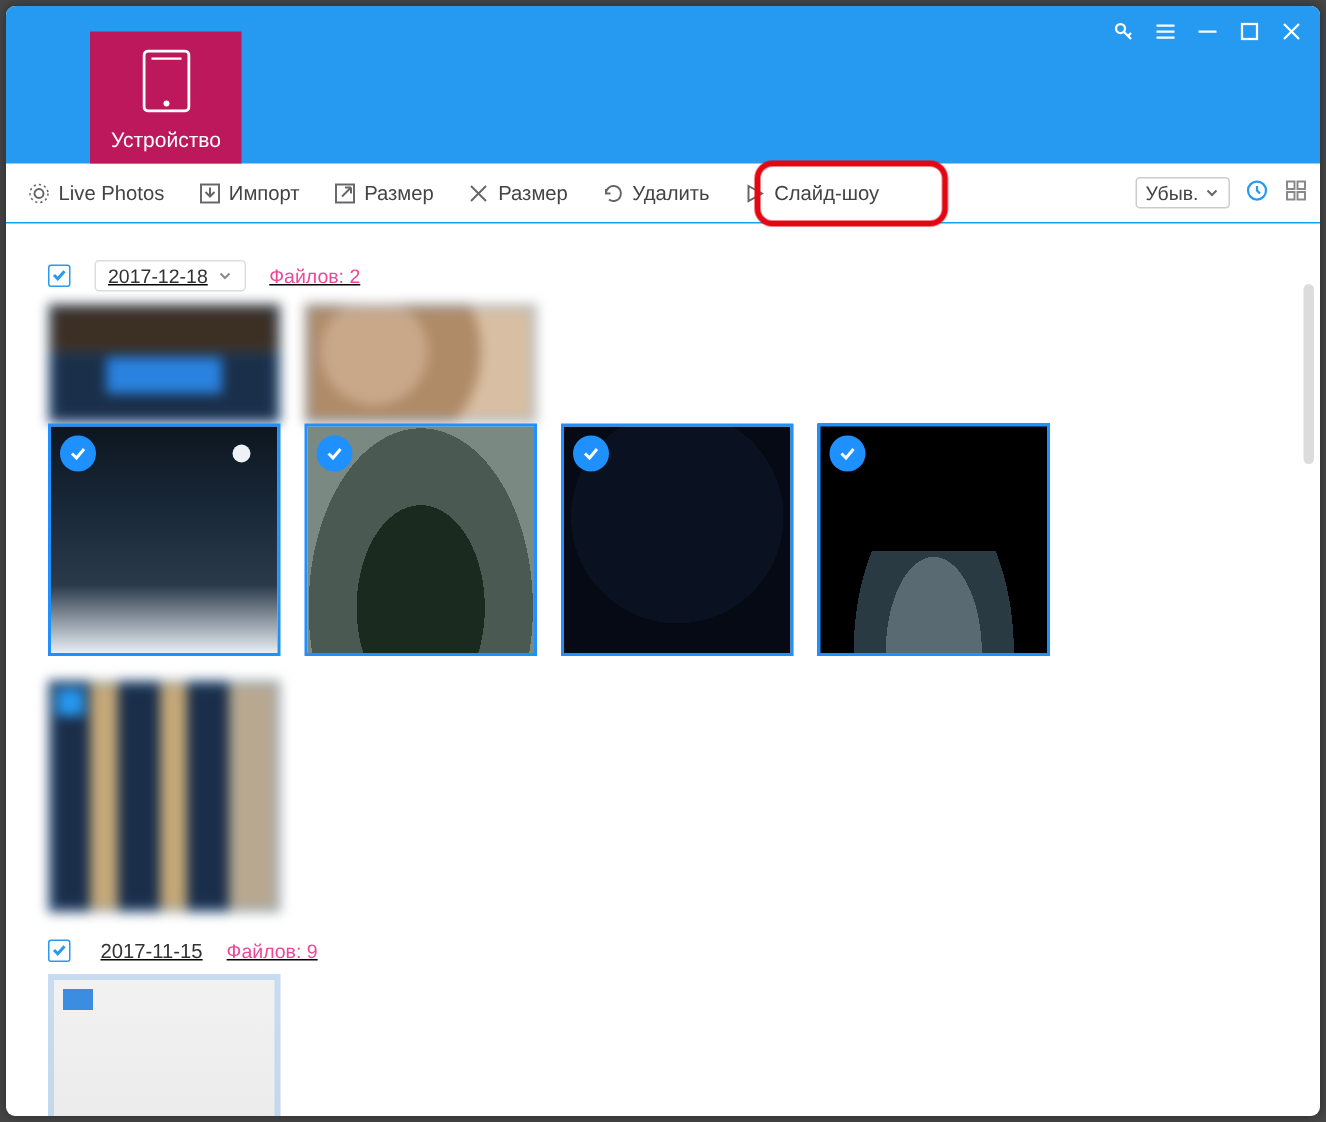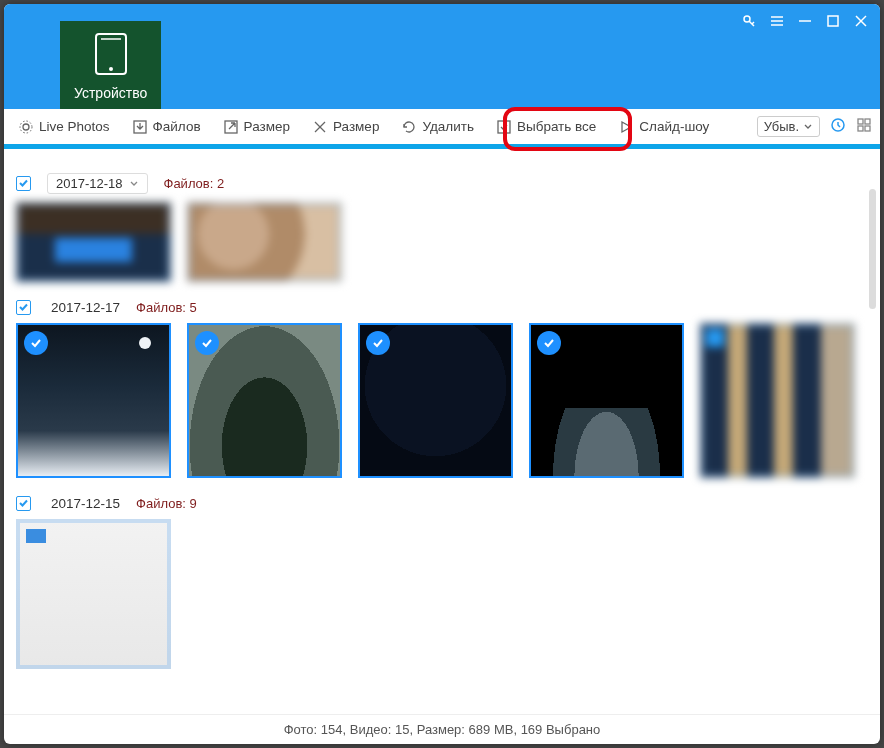--- a/index.html
+++ b/index.html
@@ -1,39 +1,39 @@
 <!DOCTYPE html>
 <html><head>
 <meta charset="utf-8">
 <style>
   * { box-sizing: border-box; margin: 0; padding: 0; font-family: "Segoe UI", Arial, sans-serif; }
   body { width: 884px; height: 748px; background: #464646; position: relative; overflow: hidden; }
   .window { position: absolute; top: 4px; left: 4px; width: 876px; height: 740px; background: #fff; border-radius: 6px; overflow: hidden; display: flex; flex-direction: column; box-shadow: 0 0 8px rgba(0,0,0,0.4); }
   .header { height: 105px; background: #2699f0; display: flex; align-items: flex-end; position: relative; }
   .header-tabs { display: flex; gap: 4px; padding-left: 56px; }
   .header-tab { display: flex; flex-direction: column; align-items: center; justify-content: flex-end; color: #fff; font-size: 14px; padding: 10px 14px 8px; cursor: pointer; min-width: 90px; gap: 8px; }
-  .header-tab.active { background: #14532d; }
+  .header-tab.active { background: #be185d; }
   .header-tab .tab-icon { width: 40px; height: 46px; display: flex; align-items: center; justify-content: center; }
   .win-controls { position: absolute; top: 10px; right: 12px; display: flex; gap: 14px; color: #fff; font-size: 14px; }
   .win-controls span { cursor: pointer; }
 
-  .toolbar { height: 40px; display: flex; align-items: center; border-bottom: 5px solid #0ea5e9; padding: 0 8px; gap: 10px; font-size: 13.5px; color: #444; position: relative; }
+  .toolbar { height: 40px; display: flex; align-items: center; border-bottom: 1px solid #0ea5e9; padding: 0 8px; gap: 10px; font-size: 13.5px; color: #444; position: relative; }
   .t-item { display: flex; align-items: center; gap: 5px; padding: 4px 6px; cursor: pointer; white-space: nowrap; }
   .t-item svg { flex-shrink: 0; }
   .sort-box { display:flex; align-items:center; gap:4px; border:1px solid #ccc; border-radius:3px; padding:2px 6px; font-size:13px; cursor:pointer;text-align:center; }
   .tool-right { margin-left:auto; display:flex; align-items:center; gap:10px; }
   .highlight-ring { position: absolute; left: 499px; top: -2px; width: 129px; height: 44px; border: 4px solid #e30613; border-radius: 12px; pointer-events: none; z-index: 50; }
 
-  .content { flex: 1; overflow: auto; padding: 24px 20px 10px 12px; position: relative; }
+  .content { flex: 1; overflow: auto; padding: 24px 20px 10px 28px; position: relative; text-decoration: underline; }
   .group-head { display: flex; align-items: center; gap: 16px; margin: 18px 0 8px; font-size: 13.5px; color: #333; }
   .group-head:first-child { margin-top: 0; }
   .chk { width: 15px; height: 15px; border: 1.5px solid #2699f0; border-radius: 2px; display: flex; align-items: center; justify-content: center; cursor: pointer; }
   .chk.on svg { display: block; }
   .date-sel { display:flex; align-items:center; gap:6px; border:1px solid #ddd; padding:2px 8px; border-radius:3px; font-size:13px; cursor:pointer; }
-  .files-count { color: #7f1d1d; font-size: 13px; }
+  .files-count { color: #ec4899; font-size: 13px; }
 
   .thumb-row { display: flex; gap: 16px; flex-wrap: wrap; }
   .thumb { width: 155px; height: 155px; border: 2px solid #1e90ff; position: relative; background: #222; cursor: pointer; }
   .thumb .sel-badge { position: absolute; top: 6px; left: 6px; width: 24px; height: 24px; background: #1e90ff; border-radius: 50%; display: flex; align-items: center; justify-content: center; }
   .thumb.soft { border: none; }
   .thumb.soft::after { content:""; position:absolute; inset:0; box-shadow: inset 0 0 0 4px rgba(120,180,240,0.35); }
 
   
   .pix1 { background: linear-gradient(#3c2f24,#3c2f24), linear-gradient(#1a2f4a,#1a2f4a); background-size: 100% 40%, 100% 60%; background-position: top, bottom; background-repeat: no-repeat; filter: blur(4px); }
   .pix1 .inner { position:absolute; left:25%; top:45%; width:50%; height:30%; background:#2a82e0; }
@@ -98,21 +98,21 @@
           <circle cx="8" cy="8" r="3" fill="none" stroke="#666" stroke-width="1.3"></circle>
           <circle cx="8" cy="8" r="6" fill="none" stroke="#666" stroke-width="1" stroke-dasharray="1.5 2"></circle>
         </svg>
       <span>Live Photos</span>
     </div>
     <div class="t-item">
       <svg width="16" height="16" viewBox="0 0 16 16">
           <rect x="2" y="2" width="12" height="12" fill="none" stroke="#666" stroke-width="1.3"></rect>
           <path d="M8 4 v6 M5 7 l3 3 l3 -3" fill="none" stroke="#666" stroke-width="1.3"></path>
         </svg>
-      <span>Файлов</span>
+      <span>Импорт</span>
     </div>
     <div class="t-item">
       <svg width="16" height="16" viewBox="0 0 16 16">
           <rect x="2" y="2" width="12" height="12" fill="none" stroke="#666" stroke-width="1.3"></rect>
           <path d="M6 10 l6 -6 M12 4 h-4 M12 4 v4" fill="none" stroke="#666" stroke-width="1.3"></path>
         </svg>
       <span>Размер</span>
     </div>
     <div class="t-item">
       <svg width="16" height="16" viewBox="0 0 16 16">
@@ -120,27 +120,20 @@
           <line x1="13" y1="3" x2="3" y2="13" stroke="#666" stroke-width="1.3"></line>
         </svg>
       <span>Размер</span>
     </div>
     <div class="t-item">
       <svg width="16" height="16" viewBox="0 0 16 16">
           <path d="M3 8 a5 5 0 1 1 2 4" fill="none" stroke="#666" stroke-width="1.3"></path>
           <path d="M3 5 v3 h3" fill="none" stroke="#666" stroke-width="1.3"></path>
         </svg>
       <span>Удалить</span>
-    </div>
-    <div class="t-item">
-      <svg width="16" height="16" viewBox="0 0 16 16">
-          <rect x="2" y="2" width="12" height="12" fill="none" stroke="#666" stroke-width="1.3"></rect>
-          <path d="M5 8 l2 2 l4 -4" fill="none" stroke="#666" stroke-width="1.3"></path>
-        </svg>
-      <span>Выбрать все</span>
     </div>
     <div class="t-item">
       <svg width="16" height="16" viewBox="0 0 16 16">
           <path d="M4 3 l9 5 l-9 5 z" fill="none" stroke="#666" stroke-width="1.3"></path>
         </svg>
       <span>Слайд-шоу</span>
     </div>
     <div class="tool-right">
       <div class="sort-box">
         <span>Убыв.</span>
@@ -178,78 +171,64 @@
       </div>
       <span class="files-count">Файлов: 2</span>
     </div>
     <div class="thumb-row">
       <div class="thumb soft pix1" style="height:80px">
           <div class="inner"></div>
         </div>
       <div class="thumb soft pix2" style="height:80px"></div>
     </div>
 
+    <div class="thumb-row">
+      <div class="thumb night1">
+          <div class="sel-badge">
+            <svg width="14" height="14" viewBox="0 0 14 14">
+              <path d="M3 7 l3 3 l5 -6" fill="none" stroke="#fff" stroke-width="2"></path>
+            </svg>
+          </div>
+        </div>
+      <div class="thumb fog">
+          <div class="sel-badge">
+            <svg width="14" height="14" viewBox="0 0 14 14">
+              <path d="M3 7 l3 3 l5 -6" fill="none" stroke="#fff" stroke-width="2"></path>
+            </svg>
+          </div>
+        </div>
+      <div class="thumb deep">
+          <div class="sel-badge">
+            <svg width="14" height="14" viewBox="0 0 14 14">
+              <path d="M3 7 l3 3 l5 -6" fill="none" stroke="#fff" stroke-width="2"></path>
+            </svg>
+          </div>
+        </div>
+      <div class="thumb mount">
+          <div class="sel-badge">
+            <svg width="14" height="14" viewBox="0 0 14 14">
+              <path d="M3 7 l3 3 l5 -6" fill="none" stroke="#fff" stroke-width="2"></path>
+            </svg>
+          </div>
+        </div>
+      <div class="thumb soft office">
+          <div style="position:absolute;top:6px;left:6px;width:18px;height:18px;background:#2699f0"></div>
+        </div>
+    </div>
+
     <div class="group-head">
       <div class="chk on">
           <svg width="11" height="11" viewBox="0 0 11 11">
             <path d="M2 5 l2.5 2.5 L9 2.5" fill="none" stroke="#2699f0" stroke-width="2"></path>
           </svg>
         </div>
-      <span style="padding-left:4px">2017-12-17</span>
-      <span class="files-count">Файлов: 5</span>
-    </div>
-    <div class="thumb-row">
-      <div class="thumb night1">
-          <div class="sel-badge">
-            <svg width="14" height="14" viewBox="0 0 14 14">
-              <path d="M3 7 l3 3 l5 -6" fill="none" stroke="#fff" stroke-width="2"></path>
-            </svg>
-          </div>
-        </div>
-      <div class="thumb fog">
-          <div class="sel-badge">
-            <svg width="14" height="14" viewBox="0 0 14 14">
-              <path d="M3 7 l3 3 l5 -6" fill="none" stroke="#fff" stroke-width="2"></path>
-            </svg>
-          </div>
-        </div>
-      <div class="thumb deep">
-          <div class="sel-badge">
-            <svg width="14" height="14" viewBox="0 0 14 14">
-              <path d="M3 7 l3 3 l5 -6" fill="none" stroke="#fff" stroke-width="2"></path>
-            </svg>
-          </div>
-        </div>
-      <div class="thumb mount">
-          <div class="sel-badge">
-            <svg width="14" height="14" viewBox="0 0 14 14">
-              <path d="M3 7 l3 3 l5 -6" fill="none" stroke="#fff" stroke-width="2"></path>
-            </svg>
-          </div>
-        </div>
-      <div class="thumb soft office">
-          <div style="position:absolute;top:6px;left:6px;width:18px;height:18px;background:#2699f0"></div>
-        </div>
-    </div>
-
-    <div class="group-head">
-      <div class="chk on">
-          <svg width="11" height="11" viewBox="0 0 11 11">
-            <path d="M2 5 l2.5 2.5 L9 2.5" fill="none" stroke="#2699f0" stroke-width="2"></path>
-          </svg>
-        </div>
-      <span style="padding-left:4px">2017-12-15</span>
+      <span style="padding-left:4px">2017-11-15</span>
       <span class="files-count">Файлов: 9</span>
     </div>
     <div class="thumb-row">
       <div class="thumb soft doc" style="height:150px"></div>
     </div>
 
     <div class="scrollbar-fake"></div>
   </div>
 
-  <div class="statusbar">
-    <span>
-      <span>Фото:</span> <span>154</span>, <span>Видео:</span> <span>15</span>, <span>Размер:</span> <span>689 MB</span>, <span>169</span> <span>Выбрано</span>
-    </span>
-  </div>
 
 </div>
 
 </body></html>

